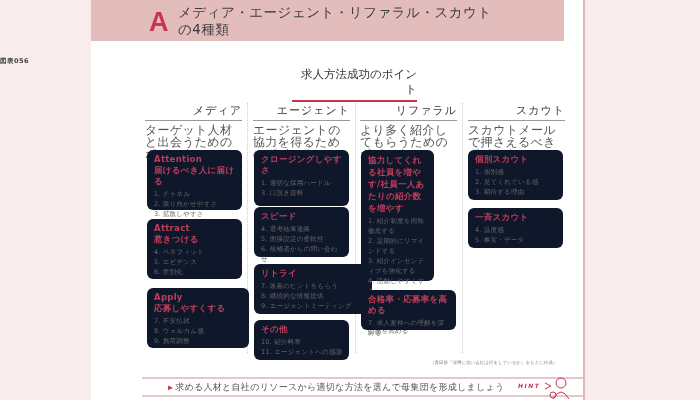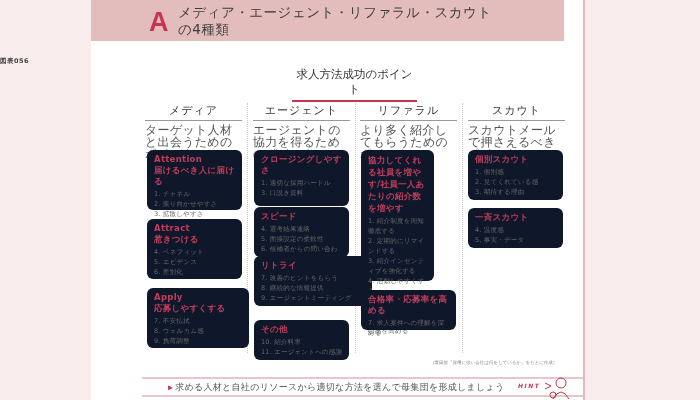--- a/index.html
+++ b/index.html
@@ -29,29 +29,29 @@
   }
   .header-title {
     position: absolute; left: 178px; top: 4px; width: 370px;
     font-size: 13.5px; line-height: 17px; color: #3d3d3d; letter-spacing: 0.5px;
   }
   .fig-label {
     position: absolute; left: 0; width: 700px; top: 57px; text-align: left;
     font-size: 6.5px; font-weight: bold; color: #444; letter-spacing: 0.5px;
   }
   .fig-title {
-    position: absolute; left: 292px; top: 67px; width: 125px; text-align: center;
+    position: absolute; left: 292px; top: 67px; width: 125px; text-align: right;
     font-size: 11.5px; color: #333; padding-bottom: 3px;
     border-bottom: 2px solid #c8344f;
   }
   .col {
     position: absolute; top: 103px;
   }
   .col-head {
-    text-align: center; font-size: 11px; color: #333; padding-bottom: 2px;
+    text-align: right; font-size: 11px; color: #333; padding-bottom: 2px;
     border-bottom: 1.5px solid #999; letter-spacing: 1px;
   }
   .col-desc {
     font-size: 12px; line-height: 12px; color: #555; margin-top: 3px;
     letter-spacing: 0.3px; height: 26px;
   }
   .vsep {
     position: absolute; top: 103px; width: 0; height: 250px;
     border-left: 1px dotted #ccc;
   }
@@ -139,21 +139,21 @@
   <div class="box-title" style="margin-bottom:2px">クロージングしやすさ</div>
   <div class="box-item">1. 適切な採用ハードル</div>
   <div class="box-item">3. 口説き資料</div>
 </div>
 <div class="box" style="left:254px;top:207px;width:95px;height:50px">
   <div class="box-title" style="margin-bottom:2px">スピード</div>
   <div class="box-item">4. 選考結果連絡</div>
   <div class="box-item">5. 面接設定の柔軟性</div>
   <div class="box-item">6. 候補者からの問い合わせ</div>
 </div>
-<div class="box" style="left:254px;top:256px;width:118px;height:50px">
+<div class="box" style="left:254px;top:264px;width:118px;height:50px">
   <div class="box-title" style="margin-bottom:2px">リトライ</div>
   <div class="box-item">7. 改善のヒントをもらう</div>
   <div class="box-item">8. 継続的な情報提供</div>
   <div class="box-item">9. エージェントミーティング</div>
 </div>
 <div class="box" style="left:254px;top:320px;width:95px;height:40px">
   <div class="box-title" style="margin-bottom:2px">その他</div>
   <div class="box-item">10. 紹介料率</div>
   <div class="box-item">11. エージェントへの感謝</div>
 </div>

